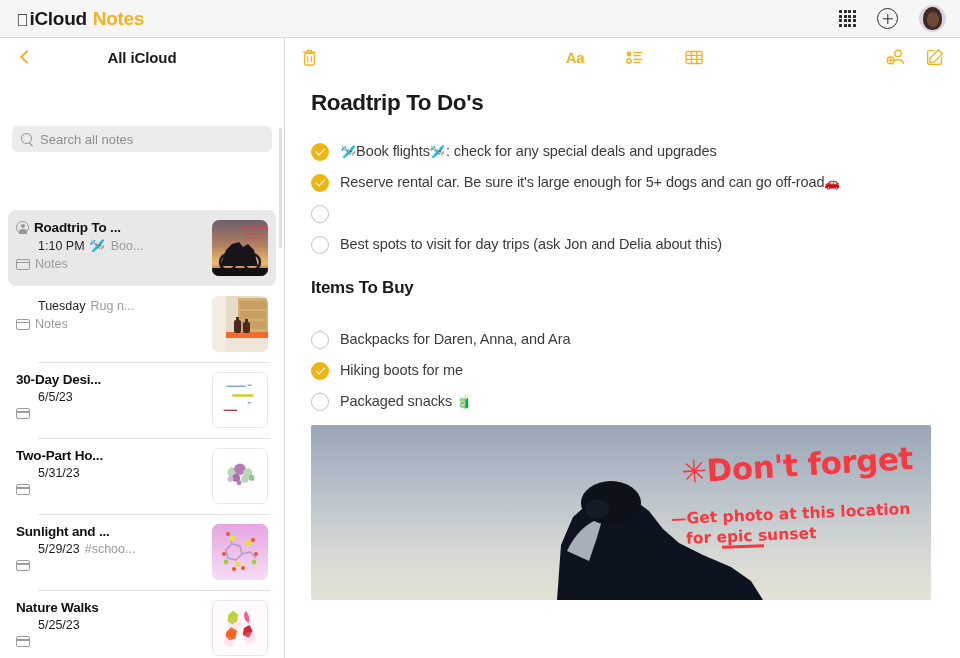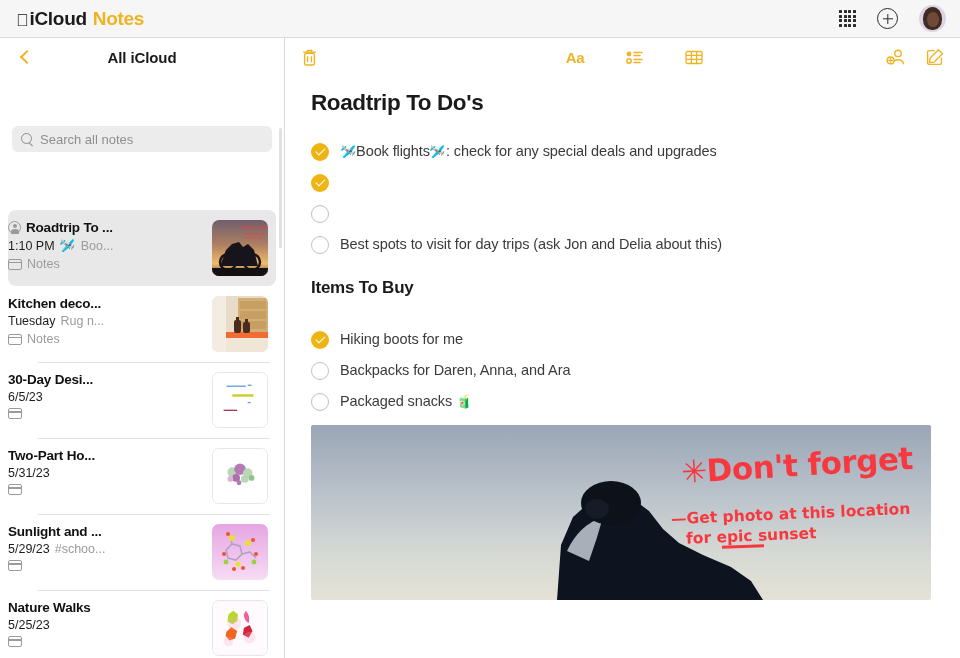--- a/index.html
+++ b/index.html
@@ -197,21 +197,21 @@
   .note-list {
     flex: 1 1 auto;
     overflow: hidden;
     padding: 0 8px;
     position: relative;
   }
   .note-item {
     display: flex;
     align-items: flex-start;
     gap: 8px;
-    padding: 10px 8px 10px 0;
+    padding: 10px 8px 10px 8px;
     border-radius: 8px;
     cursor: pointer;
     position: relative;
     min-height: 72px;
   }
   .note-item.selected { background: #e8e8e8; }
   .note-item.divided::before {
     content: "";
     position: absolute;
     left: 30px; right: 6px; top: 0;
@@ -252,20 +252,21 @@
   }
   .note-sub {
     font-size: 12.5px;
     color: #444;
     margin-top: 3px;
     display: flex;
     align-items: center;
     gap: 5px;
     white-space: nowrap;
     overflow: hidden;
+    margin-left: 22px;
   }
   .note-date { color: #1d1d1d; flex: 0 0 auto; }
   .note-snippet {
     color: #9b9b9b;
     overflow: hidden;
     text-overflow: ellipsis;
     white-space: nowrap;
   }
   .note-snippet.tag { color: #9b9b9b; }
   .note-folder {
@@ -537,23 +538,20 @@
               <rect y="48" width="56" height="8" fill="#140f10"></rect>
               <text x="30" y="9" font-size="5" fill="#f8383f" font-family="DejaVu Sans">Don't forg</text>
               <text x="33" y="15" font-size="3" fill="#f8383f" font-family="DejaVu Sans">Get photo at</text>
               <text x="33" y="19" font-size="3" fill="#f8383f" font-family="DejaVu Sans">for epic sun</text>
             </svg>
           </div>
         </div>
 
         <div class="note-item">
           <div class="note-text">
-            <div class="note-title-row">
-              <span class="note-title">Kitchen deco...</span>
-            </div>
             <div class="note-sub">
               <span class="note-date">Tuesday</span>
               <span class="note-snippet">Rug n...</span>
             </div>
             <div class="note-folder">
               <span class="folder-icon"></span>
               <span>Notes</span>
             </div>
           </div>
           <div class="thumb noborder">
@@ -820,40 +818,41 @@
 
         <div class="note-heading">Roadtrip To Do's</div>
 
         <div class="check-row">
           <span class="chk on"></span>
           <span class="check-label"><span class="emoji">🛩️</span><span>Book flights</span><span class="emoji">🛩️</span><span>: check for any special deals and upgrades</span></span>
         </div>
 
         <div class="check-row">
           <span class="chk on"></span>
+          <span class="check-label"><span>Reserve rental car. Be sure it's large enough for 5+ dogs and can go off-road</span><span class="emoji">🚗</span></span>
         </div>
 
         <div class="check-row">
           <span class="chk off"></span>
         </div>
 
         <div class="check-row">
           <span class="chk off"></span>
           <span class="check-label">Best spots to visit for day trips (ask Jon and Delia about this)</span>
         </div>
 
         <div class="sub-heading">Items To Buy</div>
 
         <div class="check-row">
+          <span class="chk off"></span>
+          <span class="check-label">Backpacks for Daren, Anna, and Ara</span>
+        </div>
+        <div class="check-row">
           <span class="chk on"></span>
           <span class="check-label">Hiking boots for me</span>
-        </div>
-        <div class="check-row">
-          <span class="chk off"></span>
-          <span class="check-label">Backpacks for Daren, Anna, and Ara</span>
         </div>
         <div class="check-row">
           <span class="chk off"></span>
           <span class="check-label"><span>Packaged snacks </span><span class="emoji">🧃</span></span>
         </div>
 
         <div class="note-photo">
           <svg viewBox="0 0 620 175" preserveAspectRatio="none">
             <defs>
               <linearGradient id="sky" x1="0" y1="0" x2="0" y2="1">

